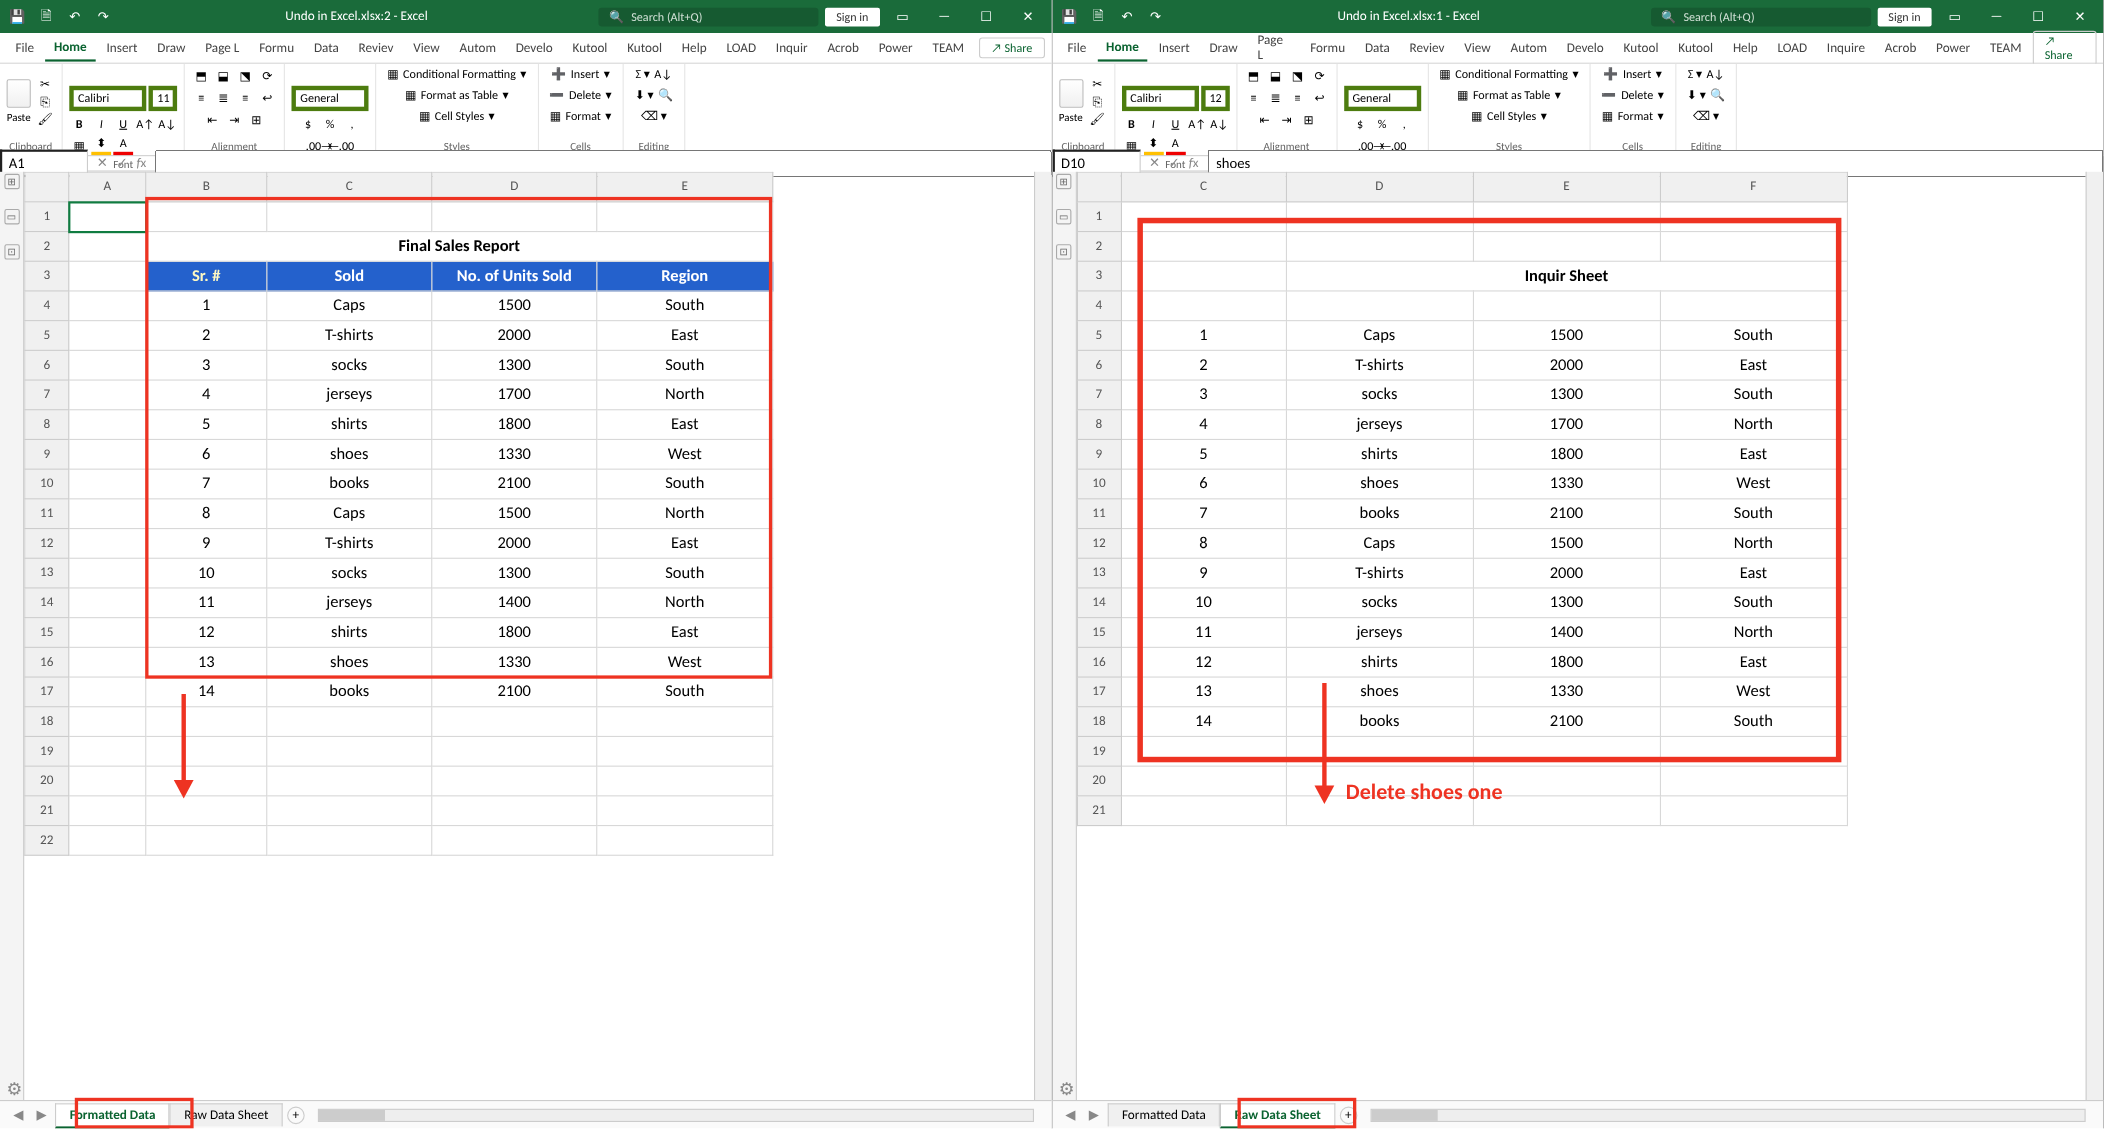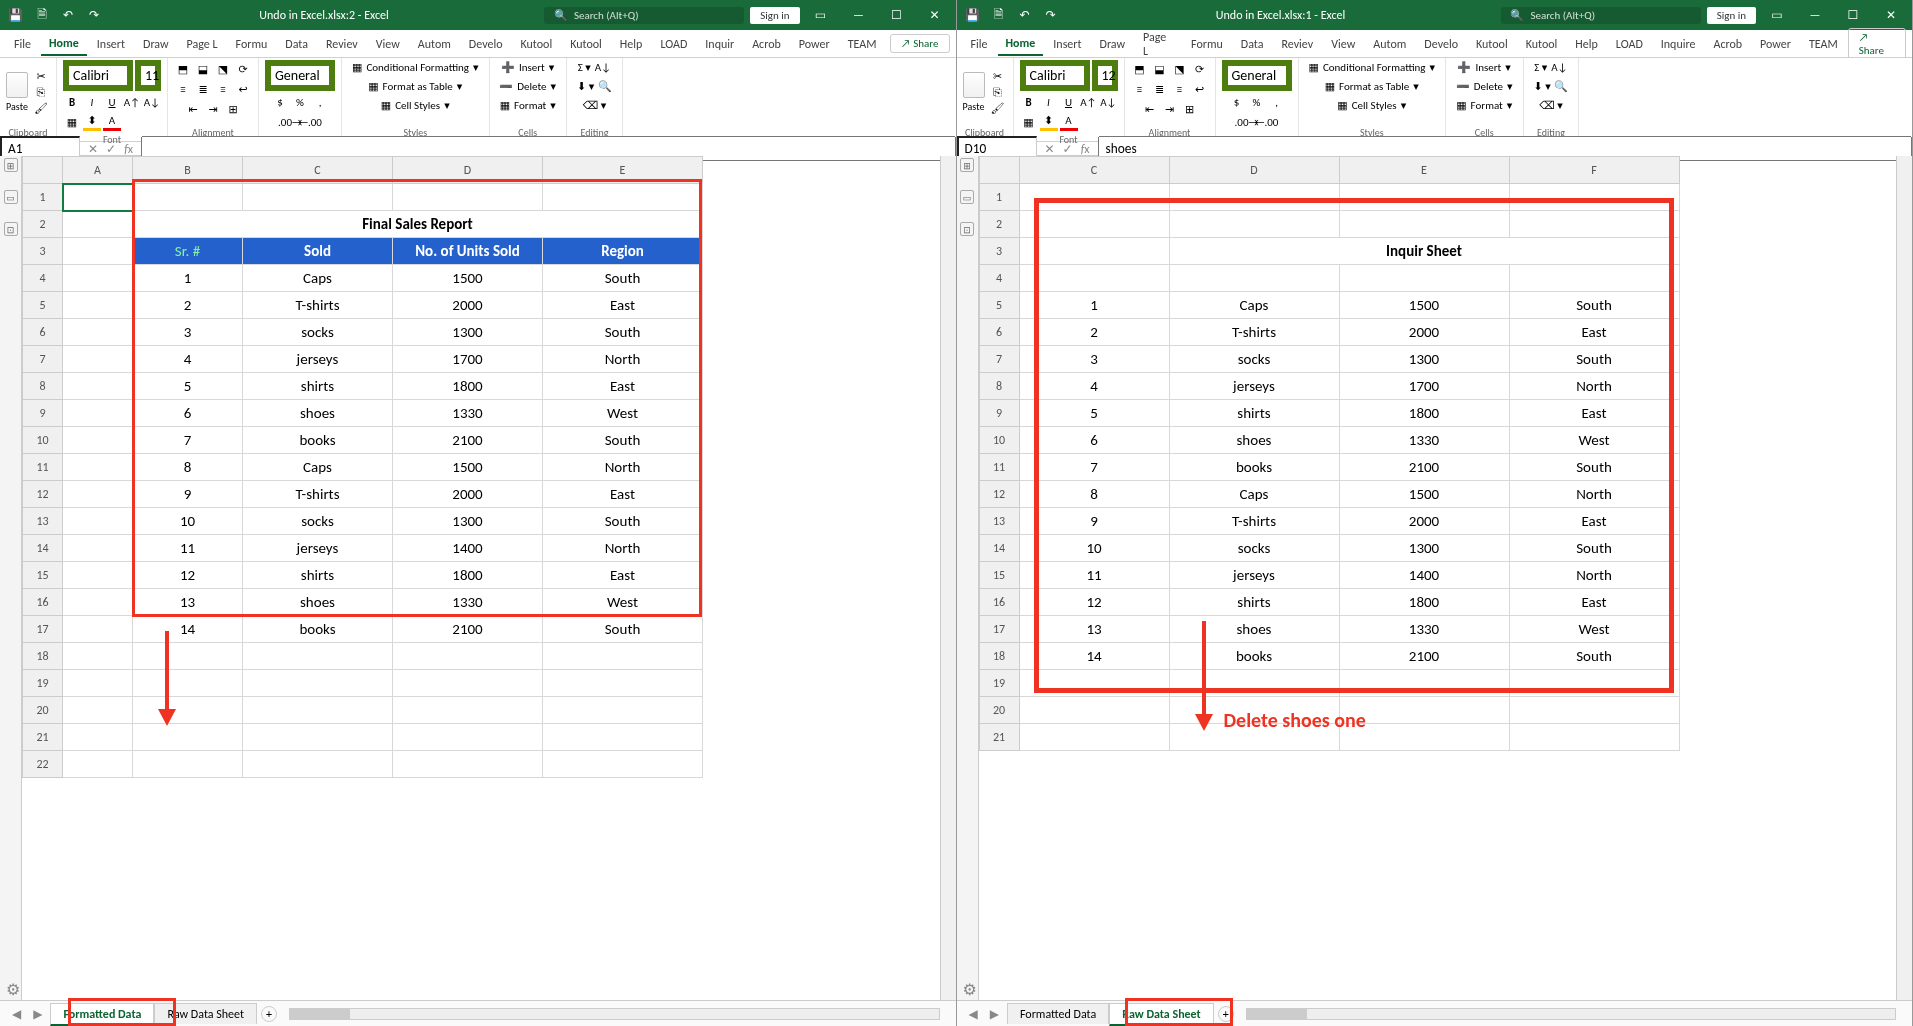--- a/index.html
+++ b/index.html
@@ -25,21 +25,21 @@
 
 .ribbon { background: #fff; height: 84px; border-bottom: 1px solid #d0d0d0; display: flex; align-items: stretch; font-size: 11px; }
 .rgroup { border-right: 1px solid #e5e5e5; padding: 2px 6px; display: flex; flex-direction: column; align-items: center; justify-content: space-between; }
 .rgroup .label { color: #666; font-size: 10px; padding-top: 2px; }
 .rgroup .content { flex: 1; display: flex; align-items: center; gap: 4px; }
 .paste-btn { display: flex; flex-direction: column; align-items: center; font-size: 10px; gap: 2px; }
 .clipboard-icon { width: 22px; height: 26px; background: linear-gradient(#fff,#f0f0f0); border: 1px solid #bbb; border-radius: 2px; position: relative; }
 .mini-btns { display: flex; flex-direction: column; gap: 2px; }
 .mini-btn { width: 18px; height: 14px; display: flex; align-items: center; justify-content: center; }
 .font-row { display: flex; gap: 2px; align-items: center; }
-.font-select { border: 6px solid #4d7c0f; padding: 1px 4px; font-size: 14px; background: #fff; }
+.font-select { border: 4px solid #4d7c0f; padding: 1px 4px; font-size: 11px; background: #fff; margin-top: 18px; }
 .font-row button, .align-row button { width: 18px; height: 18px; border: none; background: none; font-size: 11px; display: flex; align-items: center; justify-content: center; }
 .align-row { display: flex; gap: 2px; }
 .styles-col { display: flex; flex-direction: column; gap: 1px; font-size: 11px; }
 .styles-col .item { display: flex; align-items: center; gap: 4px; padding: 1px 4px; }
 .cells-col .item, .edit-col .item { display: flex; align-items: center; gap: 4px; padding: 1px 4px; font-size: 11px; }
 
 
 .formula-bar { height: 14px; border-bottom: 1px solid #ccc; display: flex; align-items: center; font-size: 12px; }
 .name-box { width: 80px; border-right: 1px solid #ccc; padding: 2px 6px; background: #fff; }
 .fx-btns { display: flex; gap: 8px; padding: 0 8px; color: #888; align-items: center; }
@@ -268,21 +268,21 @@
               <td></td>
             </tr>
             <tr>
               <th class="rowhead">2</th>
               <td></td>
               <td colspan="4" class="fsr-title">Final Sales Report</td>
             </tr>
             <tr>
               <th class="rowhead">3</th>
               <td></td>
-              <td style="background:#2461cc;color:#86efac;font-weight:400;margin-left:39px;">Sr. #</td>
+              <td style="background:#2461cc;color:#fef9c3;font-weight:700;margin-left:39px;">Sr. #</td>
               <td style="background:#2461cc;color:#fff;font-weight:600;">Sold</td>
               <td style="background:#2461cc;color:#fff;font-weight:600;">No. of Units Sold</td>
               <td style="background:#2461cc;color:#fff;font-weight:600;">Region</td>
             </tr>
             <tr>
               <th class="rowhead">4</th>
               <td></td>
               <td class="fsr-row-green">1</td>
               <td class="fsr-row-green">Caps</td>
               <td class="fsr-row-green">1500</td>

